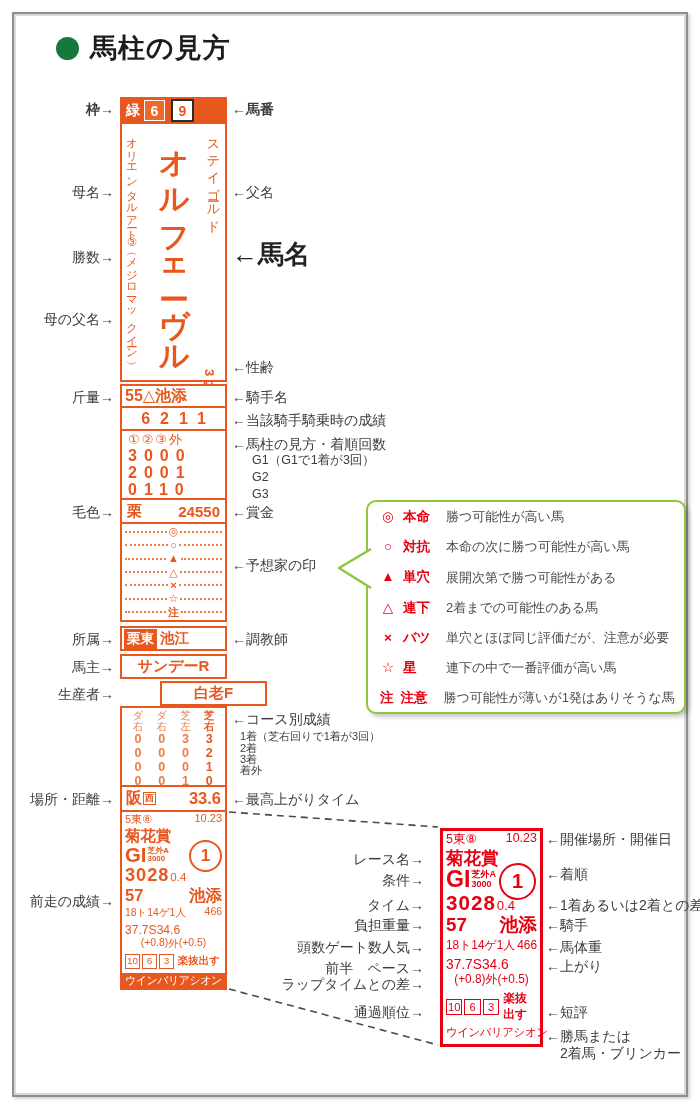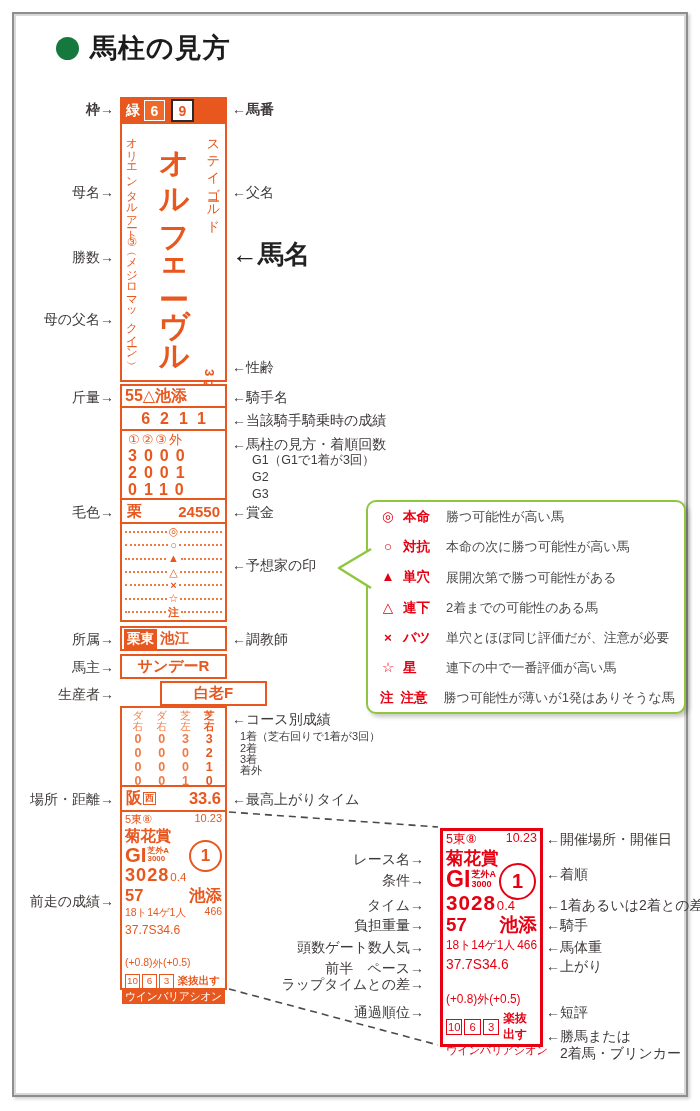--- a/index.html
+++ b/index.html
@@ -68,21 +68,21 @@
   .rb-stack{display:flex;flex-direction:column;font-size:0.72em;line-height:1.05;margin-left:1px;font-weight:600;}
   .rb-circle{position:absolute;display:flex;align-items:center;justify-content:center;border-radius:50%;font-weight:800;}
   .rb-small .rb-circle{right:3px;top:28px;width:23px;height:28px;border:2px solid var(--c);font-size:17px;}
   .rb-large .rb-circle{right:4px;top:32px;width:27px;height:33px;border:2.5px solid var(--c);font-size:20px;}
   .rb-r4{display:flex;align-items:baseline;}
   .rb-time{font-size:1.65em;font-weight:800;letter-spacing:1px;}
   .rb-margin{font-size:1.05em;margin-left:1px;}
   .rb-r5{display:flex;justify-content:space-between;font-size:1.5em;font-weight:800;line-height:1.1;}
   .rb-r6{display:flex;justify-content:space-between;font-size:0.95em;white-space:nowrap;margin-top:2px;text-align:center;}
   .rb-r7{display:flex;justify-content:flex-start;font-size:1.1em;margin-top:3px;}
-  .rb-r8{display:flex;justify-content:flex-start;font-size:0.95em;margin-top:20px;}
+  .rb-r8{display:flex;justify-content:center;font-size:0.95em;}
   .rb-r9{display:flex;align-items:center;gap:2px;font-size:0.95em;margin-top:3px;}
   .pass{border:1px solid var(--c);min-width:1.1em;padding:0 1px;text-align:center;line-height:1.25em;font-size:0.95em;}
   .cmt{margin-left:2px;font-weight:600;}
   .rb-r10{margin-top:auto;font-size:11px;letter-spacing:-0.5px;white-space:nowrap;padding:2px 1px;}
   .rb-small .rb-r10{background:var(--c);color:#fff;}
   .rb-large .rb-r10{color:var(--c);font-size:11.5px;padding-bottom:4px;}
   
   .legend{position:absolute;left:366px;top:500px;width:320px;height:214px;background:#fff;border:2.5px solid #8fc640;
           border-radius:10px;box-shadow:3px 3px 4px rgba(0,0,0,0.22);box-sizing:border-box;padding:8px 12px 6px 12px;
           display:flex;flex-direction:column;justify-content:space-between;}

